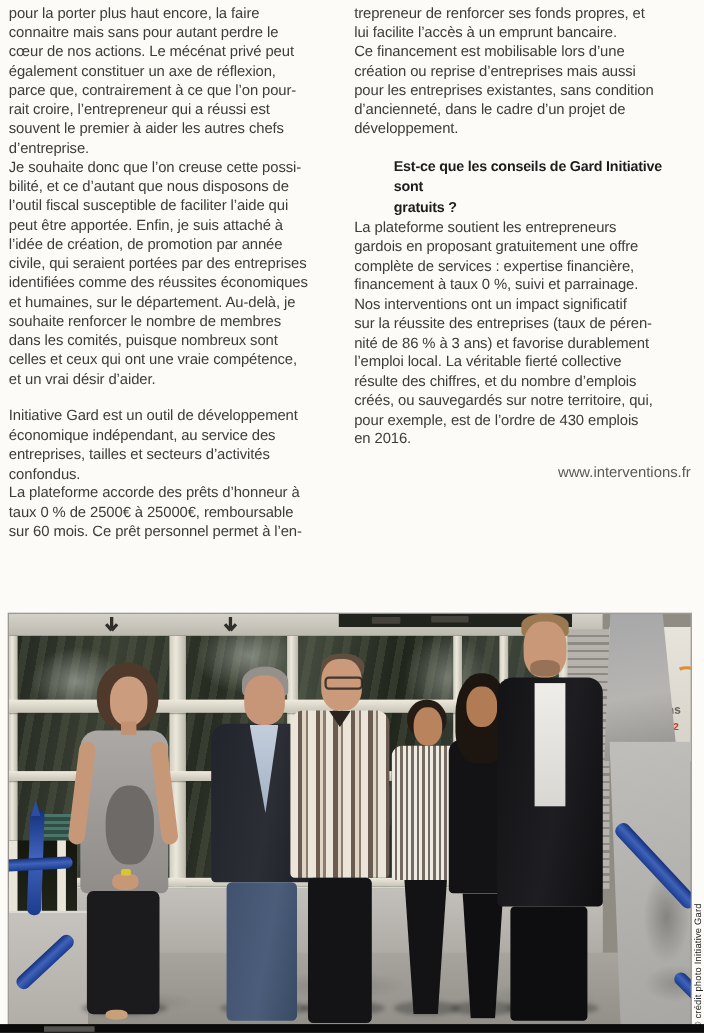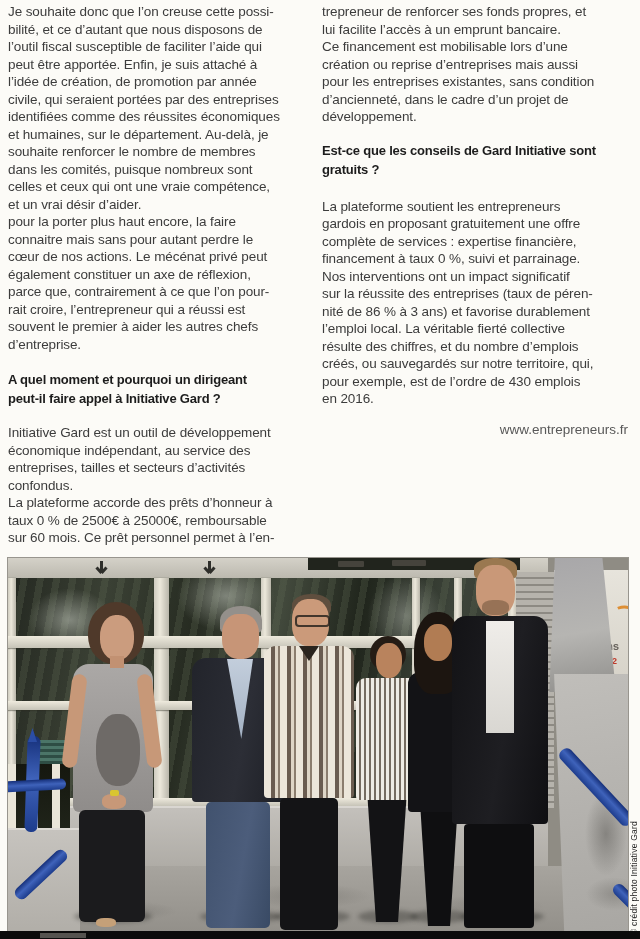--- a/index.html
+++ b/index.html
@@ -9,22 +9,22 @@
   
   .col { position:absolute; top:3px; width:306px; }
   .col-left  { left:8px; }
   .col-right { left:322px; }
   .body-text { margin:0; font-size:13.5px; line-height:17.5px; color:#3c3c3c;
                letter-spacing:-0.1px; white-space:pre-line; }
   .heading   { margin:0; font-size:13px; line-height:19px; font-weight:700; color:#1c1c1c;
                letter-spacing:-0.2px; white-space:pre-line; }
   .col-left .heading   { margin-top:17px; }
   .col-left .para3     { margin-top:16px; }
-  .col-right .heading  { margin-top:15px; }
-  .col-right .para2    { margin-top:19px; }
+  .col-right .heading  { margin-top:15px;margin-left:36px; }
+  .col-right .para2    { }
   .col-right .para3    { margin-top:16px; }
   .website { margin:13px 0 0 0; font-size:13.5px; line-height:17.5px; color:#585858;
              text-align:right; letter-spacing:0; }
 
   
   .photo { position:absolute; left:8px; top:558px; width:620px; height:373px;
            overflow:hidden; background:#8f8c84; outline:1px solid rgba(70,66,56,.55); }
   .photo * { position:absolute; }
 
   .glassbg { left:0; top:0; width:540px; height:250px;
@@ -163,42 +163,40 @@
   .credit { position:absolute; left:629px; top:935px; width:182px; height:11px;
             transform:rotate(-90deg); transform-origin:0 0;
             font-size:8.5px; color:#222; letter-spacing:.2px; white-space:nowrap; }
   .bottom-bar { position:absolute; left:0; top:931px; width:640px; height:8px; background:#0b0b0b; }
   .bottom-bar-notch { position:absolute; left:40px; top:933px; width:46px; height:5px; background:#55534f; }
 </style>
 </head>
 <body>
 
 <div class="col col-left">
+  <p class="body-text para1">pour la porter plus haut encore, la faire
+connaitre mais sans pour autant perdre le
+cœur de nos actions. Le mécénat privé peut
+également constituer un axe de réflexion,
+parce que, contrairement à ce que l’on pour-
+rait croire, l’entrepreneur qui a réussi est
+souvent le premier à aider les autres chefs
+d’entreprise.</p>
   <p class="body-text para2">Je souhaite donc que l’on creuse cette possi-
 bilité, et ce d’autant que nous disposons de
 l’outil fiscal susceptible de faciliter l’aide qui
 peut être apportée. Enfin, je suis attaché à
 l’idée de création, de promotion par année
 civile, qui seraient portées par des entreprises
 identifiées comme des réussites économiques
 et humaines, sur le département. Au-delà, je
 souhaite renforcer le nombre de membres
 dans les comités, puisque nombreux sont
 celles et ceux qui ont une vraie compétence,
 et un vrai désir d’aider.</p>
-  <p class="body-text para1">pour la porter plus haut encore, la faire
-connaitre mais sans pour autant perdre le
-cœur de nos actions. Le mécénat privé peut
-également constituer un axe de réflexion,
-parce que, contrairement à ce que l’on pour-
-rait croire, l’entrepreneur qui a réussi est
-souvent le premier à aider les autres chefs
-d’entreprise.</p>
-  <h3 class="heading">A quel moment et pourquoi un dirigeant
-peut-il faire appel à Initiative Gard ?</h3>
   <p class="body-text para3">Initiative Gard est un outil de développement
 économique indépendant, au service des
 entreprises, tailles et secteurs d’activités
 confondus.
 La plateforme accorde des prêts d’honneur à
 taux 0 % de 2500€ à 25000€, remboursable
 sur 60 mois. Ce prêt personnel permet à l’en-</p>
 </div>
 
 <div class="col col-right">
@@ -216,21 +214,21 @@
 complète de services : expertise financière,
 financement à taux 0 %, suivi et parrainage.
 Nos interventions ont un impact significatif
 sur la réussite des entreprises (taux de péren-
 nité de 86 % à 3 ans) et favorise durablement
 l’emploi local. La véritable fierté collective
 résulte des chiffres, et du nombre d’emplois
 créés, ou sauvegardés sur notre territoire, qui,
 pour exemple, est de l’ordre de 430 emplois
 en 2016.</p>
-  <p class="website">www.entrepreneurs.fr</p>
+  <p class="website">www.interventions.fr</p>
 </div>
 
 <div class="photo">
   <div class="glassbg"></div>
   <div class="transom"></div>
   <div class="transom-dark"></div>
   <div class="sign-dash" style="left:330px;top:3px;width:26px;"></div>
   <div class="sign-dash" style="left:384px;top:2px;width:34px;"></div>
 
   <div class="arrow" style="left:86px;top:2px;">

